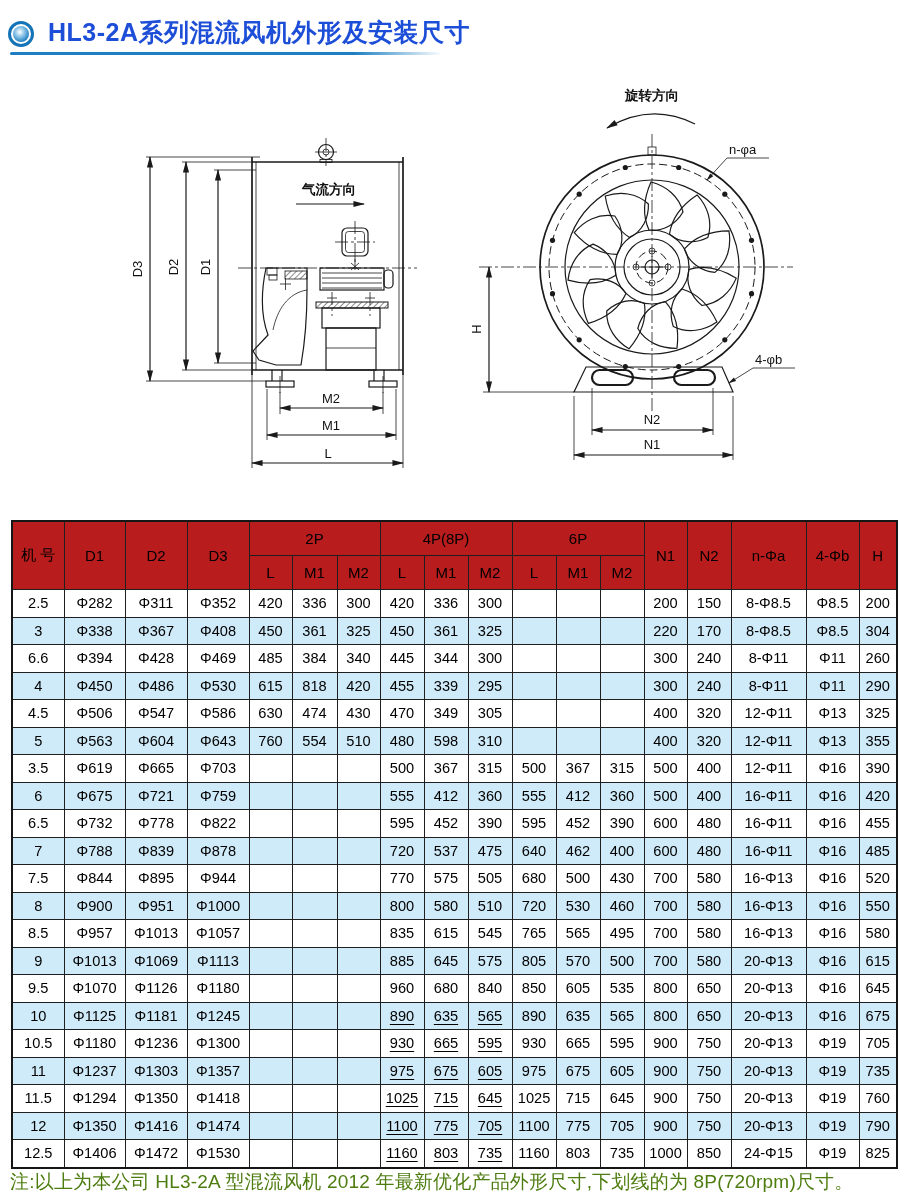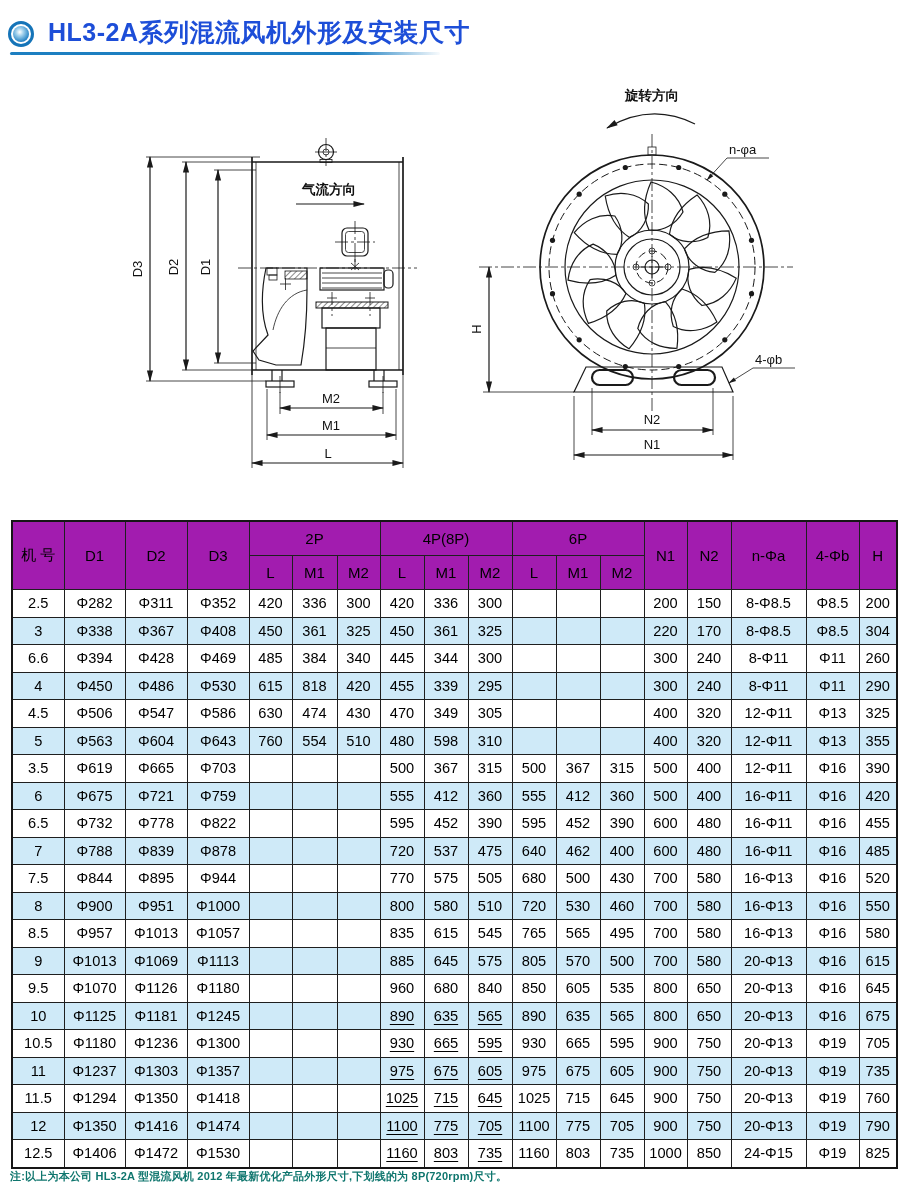--- a/index.html
+++ b/index.html
@@ -24,27 +24,27 @@
   svg .thin{stroke-width:0.8;}
   svg .cl{stroke:#1a1a1a;fill:none;stroke-width:0.8;stroke-dasharray:13 3 3 3;}
   svg .dash{stroke:#1a1a1a;fill:none;stroke-width:1;stroke-dasharray:8 4;}
   svg text{font-family:"Liberation Sans","DejaVu Sans",sans-serif;font-size:13px;fill:#111;}
   svg text.cn{font-size:13.5px;font-weight:600;}
 
   
   table.dim-table{position:absolute;left:11px;top:520px;width:886px;border-collapse:collapse;
         table-layout:fixed;text-align:center;border:2px solid #161616;}
   .dim-table th,.dim-table td{border:1px solid #1f1f1f;padding:0;white-space:nowrap;overflow:hidden;}
-  .dim-table th{height:33px;background:#a21caf;font-size:15px;font-weight:normal;}
+  .dim-table th{height:33px;background:#b91c1c;font-size:15px;font-weight:normal;}
   .dim-table td{height:26.5px;font-size:14.6px;background:#ffffff;}
   .dim-table tr.alt td{background:#cfeaf8;}
   .dim-table .u{text-decoration:underline;text-underline-offset:3px;}
 
   
-  .note{position:absolute;left:10px;top:1169px;font-size:11px;color:#0f766e;letter-spacing:0.2px;font-weight:bold;}
+  .note{position:absolute;left:10px;top:1169px;font-size:19px;color:#4d7c0f;letter-spacing:0.2px;}
 </style>
 </head>
 <body>
 
 <div class="page">
 
   <span class="title-icon">
       <span class="core"></span>
     </span>
   <h1 class="page-title">HL3-2A系列混流风机外形及安装尺寸</h1>

